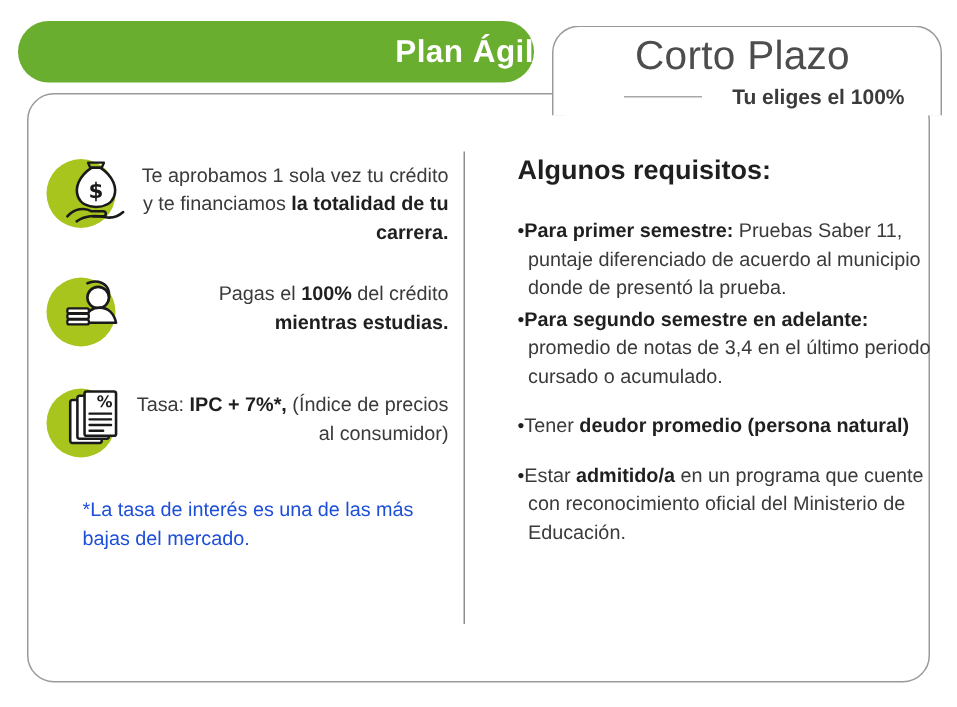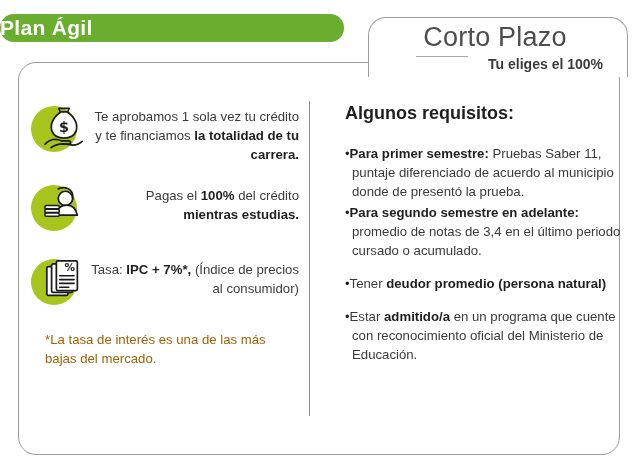--- a/index.html
+++ b/index.html
@@ -38,40 +38,40 @@
     text-align: center;
     font-size: 27px;
     font-weight: 400;
     color: #4d4d4d;
     letter-spacing: 0.2px;
     line-height: 33px;
   }
   .plaza-sub-row {
     position: absolute;
     left: 0; top: 38px; width: 252px;
-    display: flex; align-items: flex-start; justify-content: flex-end;
+    display: flex; align-items: center; justify-content: flex-end;
     padding-right: 18px;
     gap: 20px;
   }
   .plaza-rule {
     width: 52px; height: 1px; background: #a8a8a8;
   }
   .plaza-sub {
     font-size: 14px; font-weight: bold; color: #3b3b3b;
     white-space: nowrap;
   }
 
   
   .plan-pill {
     position: absolute;
-    left: 0; top: 14px;
-    width: 344px; height: 28px;
+    left: 12px; top: 14px;
+    width: 344px; height: 41px;
     background: #69ae2e;
     border-radius: 22px;
-    display: flex; align-items: center; justify-content: flex-start;
+    display: flex; align-items: center; justify-content: flex-end;
     z-index: 3;
     cursor: pointer;
   }
   .plan-pill-label {
     color: #ffffff;
     font-size: 21px;
     font-weight: bold;
     letter-spacing: 0.3px;
   }
 
@@ -118,23 +118,23 @@
     font-size: 13.2px;
     line-height: 19px;
     color: #3a3a3a;
     padding-top: 4px;
     text-align: right;
   }
   .benefit-text b { color: #1f1f1f; }
   .footnote {
     font-size: 13.2px;
     line-height: 19px;
-    color: #a16207;
+    color: #1d4ed8;
     margin-top: 4px;
-    margin-left: 14px;
+    margin-left: 24px;
     width: 240px;
   }
 
   
   .right-col {
     position: absolute;
     left: 326px; top: 40px;
     width: 282px;
   }
   .req-title {

